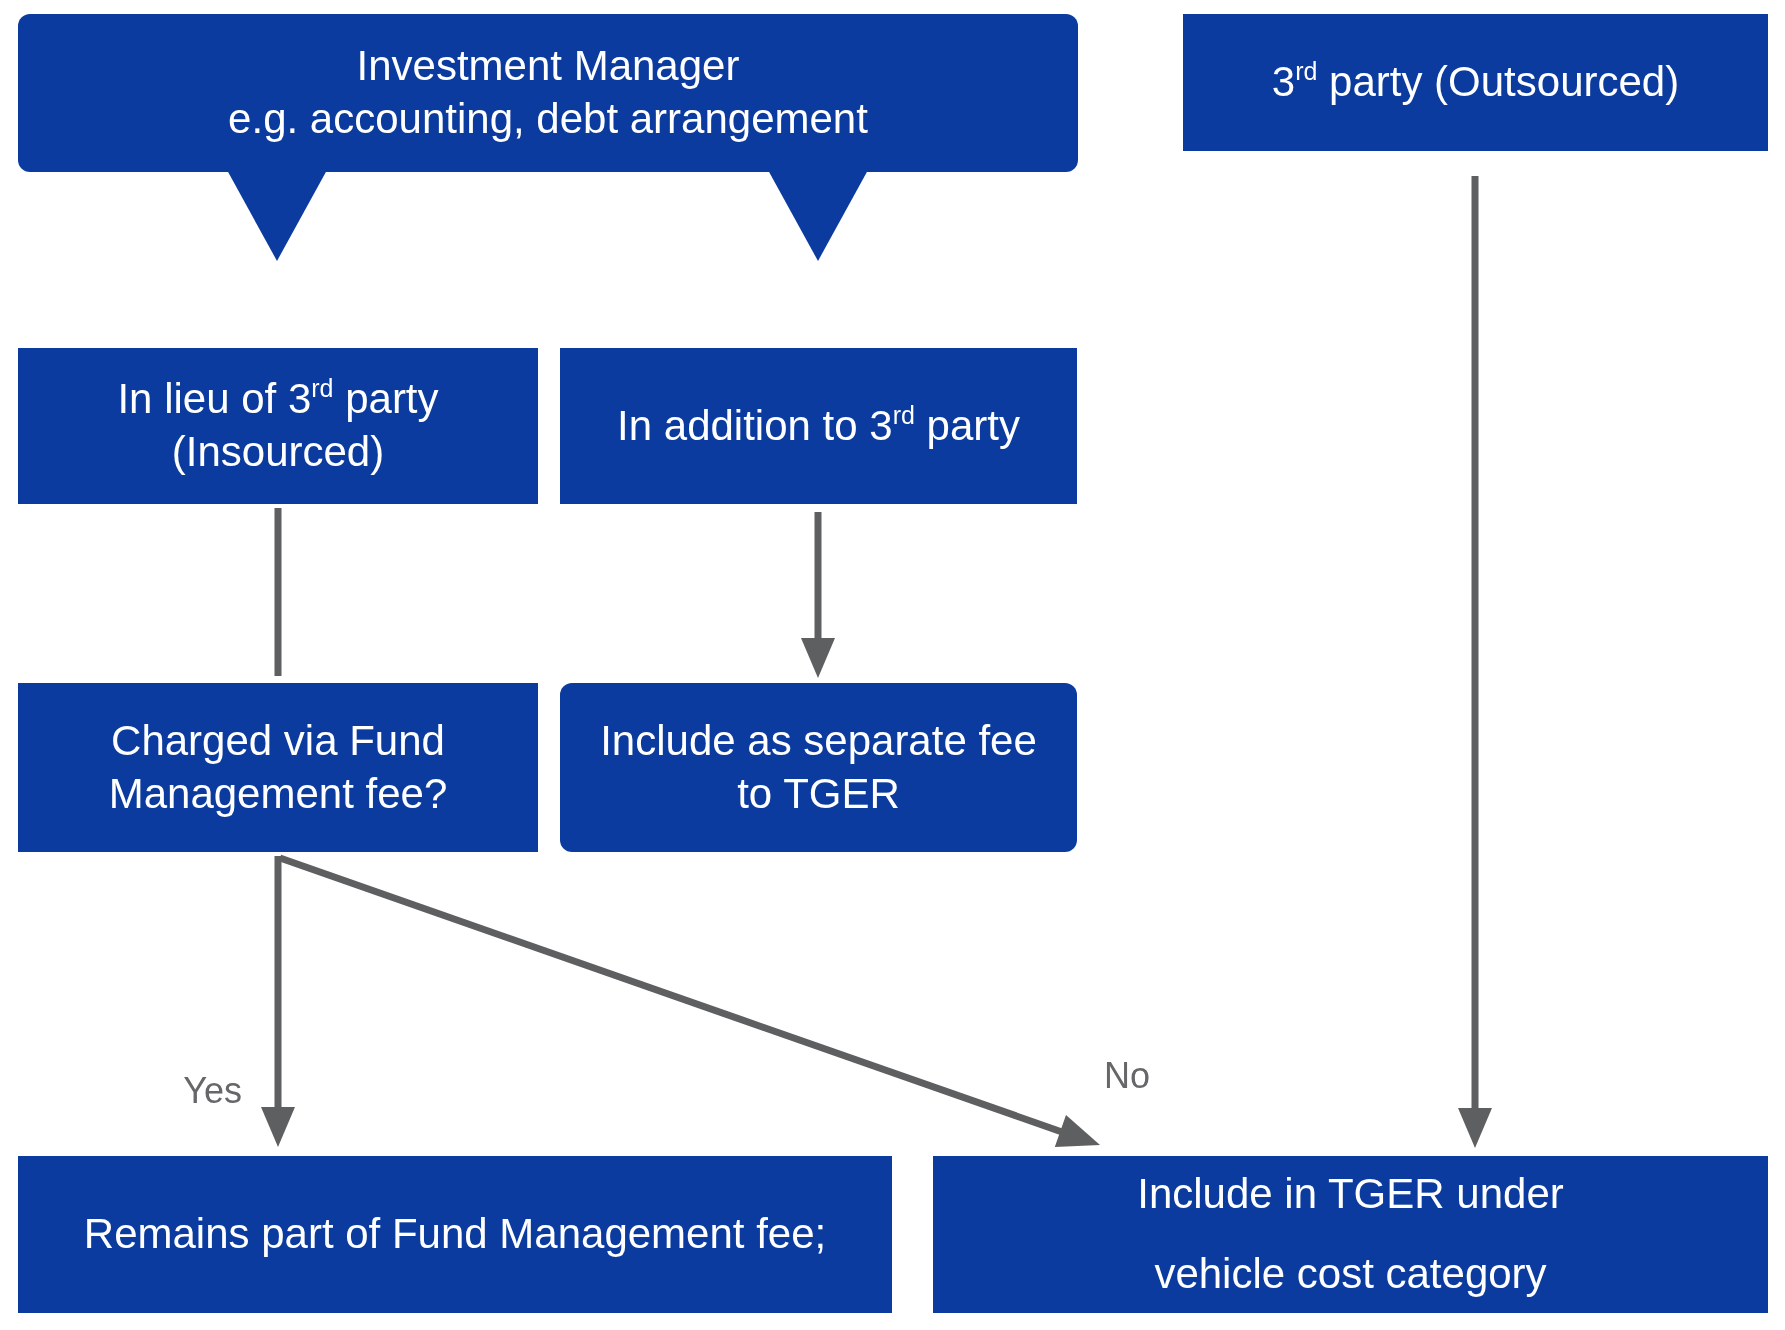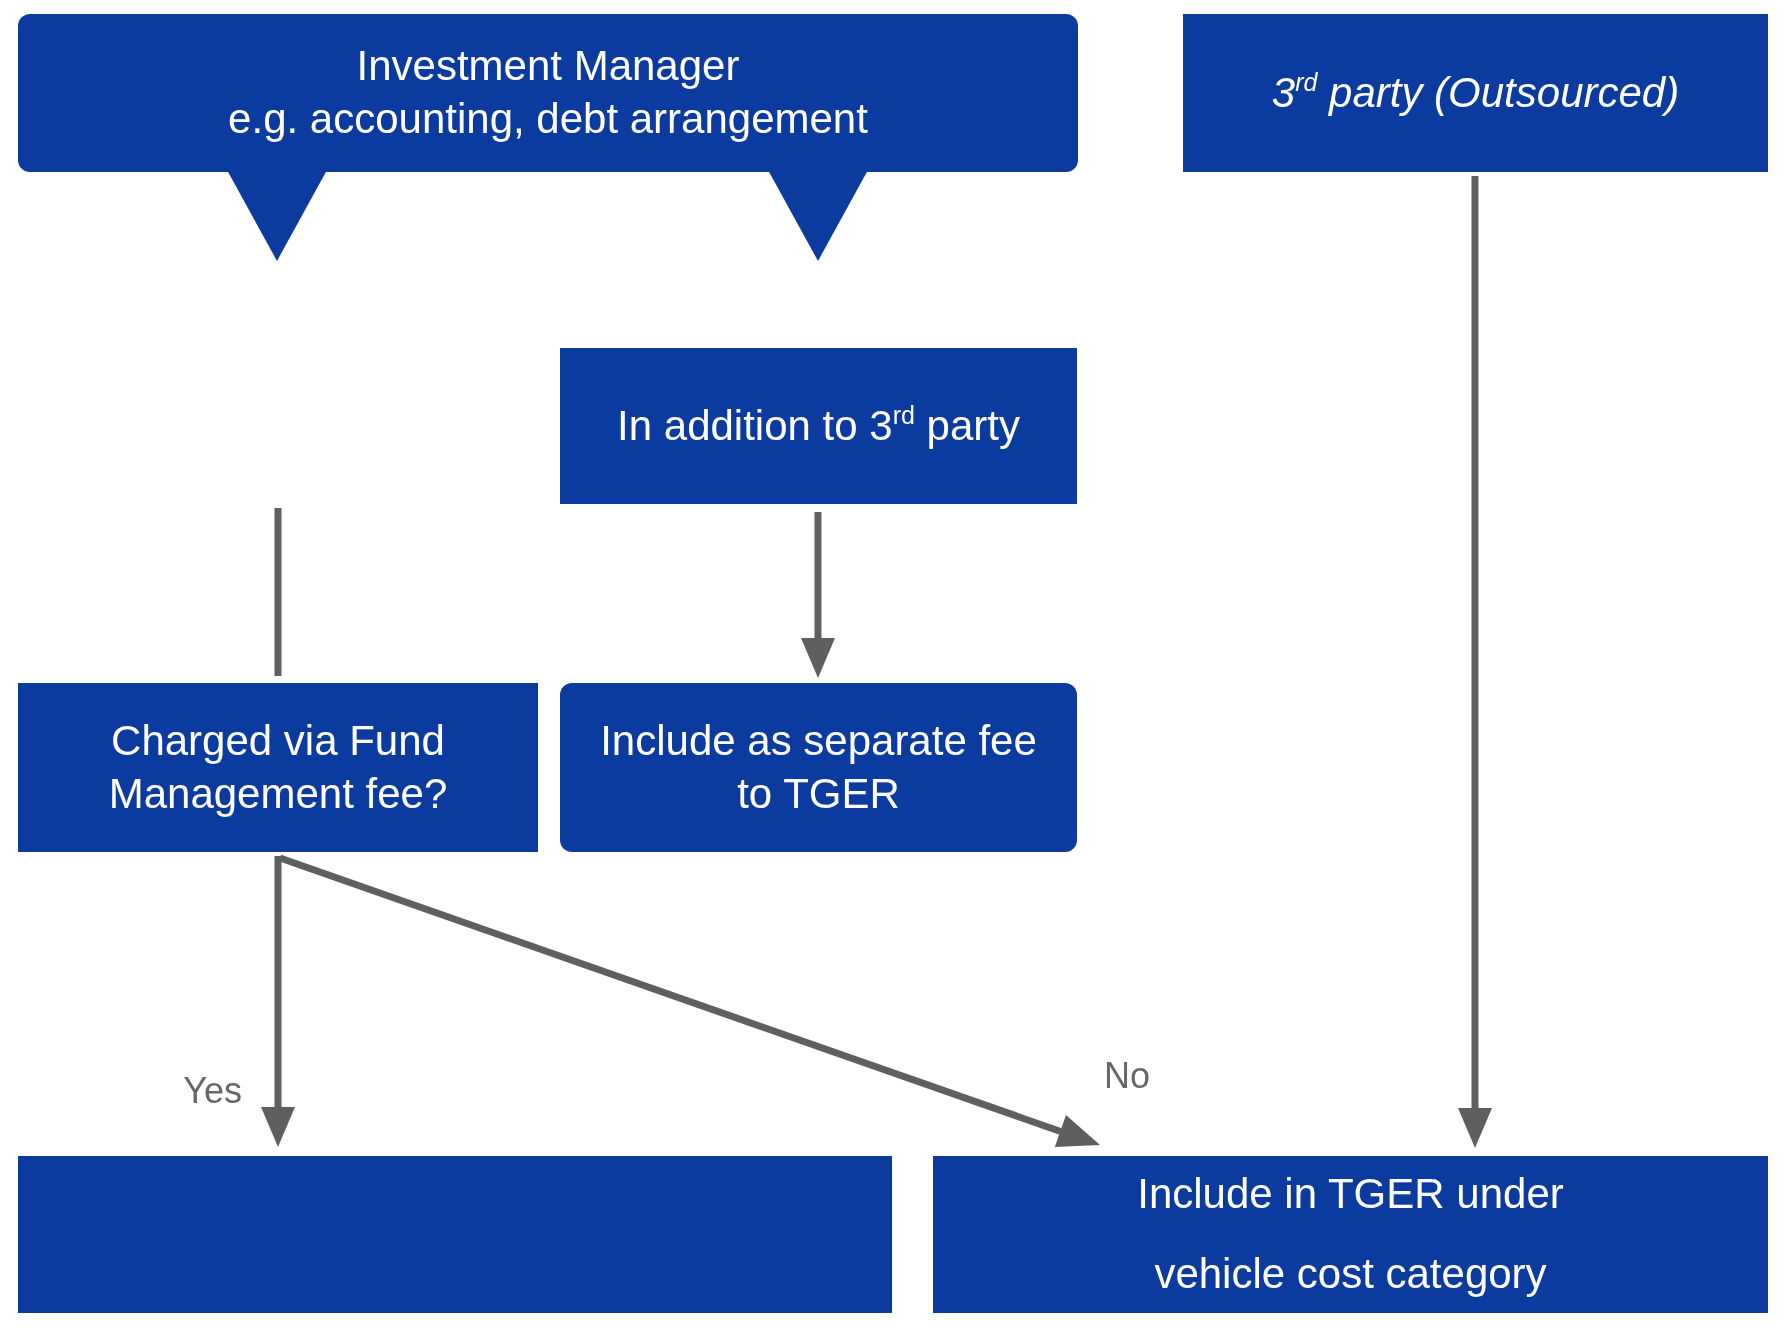--- a/index.html
+++ b/index.html
@@ -35,21 +35,21 @@
   }
   .box sup {
     font-size: 25px;
     line-height: 0;
     vertical-align: baseline;
     position: relative;
     top: -16px;
   }
   
   .node-investment-manager { left: 18px;   top: 14px;   width: 1060px; height: 158px; border-radius: 12px; }
-  .node-third-party        { left: 1183px; top: 14px;   width: 585px;  height: 158px; font-style: italic; }
+  .node-third-party        { left: 1183px; top: 14px;   width: 585px;  height: 137px; }
   .node-in-lieu            { left: 18px;   top: 348px;  width: 520px;  height: 156px; }
   .node-in-addition        { left: 560px;  top: 348px;  width: 517px;  height: 156px; }
   .node-charged            { left: 18px;   top: 683px;  width: 520px;  height: 169px; }
   .node-include-separate   { left: 560px;  top: 683px;  width: 517px;  height: 169px; border-radius: 12px; }
   .node-remains            { left: 18px;   top: 1156px; width: 874px;  height: 157px; }
   .node-include-tger       { left: 933px;  top: 1156px; width: 835px;  height: 157px; gap: 27px; }
 
   .connectors {
     position: absolute;
     left: 0; top: 0;
@@ -98,36 +98,41 @@
 
   <div class="box node-investment-manager">
     <div>Investment Manager</div>
     <div>e.g. accounting, debt arrangement</div>
   </div>
 
   <div class="box node-third-party">
     <div><span>3</span><sup>rd</sup><span> party (Outsourced)</span></div>
   </div>
 
+  <div class="box node-in-lieu">
+    <div><span>In lieu of 3</span><sup>rd</sup><span> party</span></div>
+    <div>(Insourced)</div>
+  </div>
 
   <div class="box node-in-addition">
     <div><span>In addition to 3</span><sup>rd</sup><span> party</span></div>
   </div>
 
   <div class="box node-charged">
     <div>Charged via Fund</div>
     <div>Management fee?</div>
   </div>
 
   <div class="box node-include-separate">
     <div>Include as separate fee</div>
     <div>to TGER</div>
   </div>
 
   <div class="box node-remains">
+    <div>Remains part of Fund Management fee;</div>
   </div>
 
   <div class="box node-include-tger">
     <div>Include in TGER under</div>
     <div>vehicle cost category</div>
   </div>
 
   <div class="edge-label edge-label-yes">Yes</div>
   <div class="edge-label edge-label-no">No</div>
 

